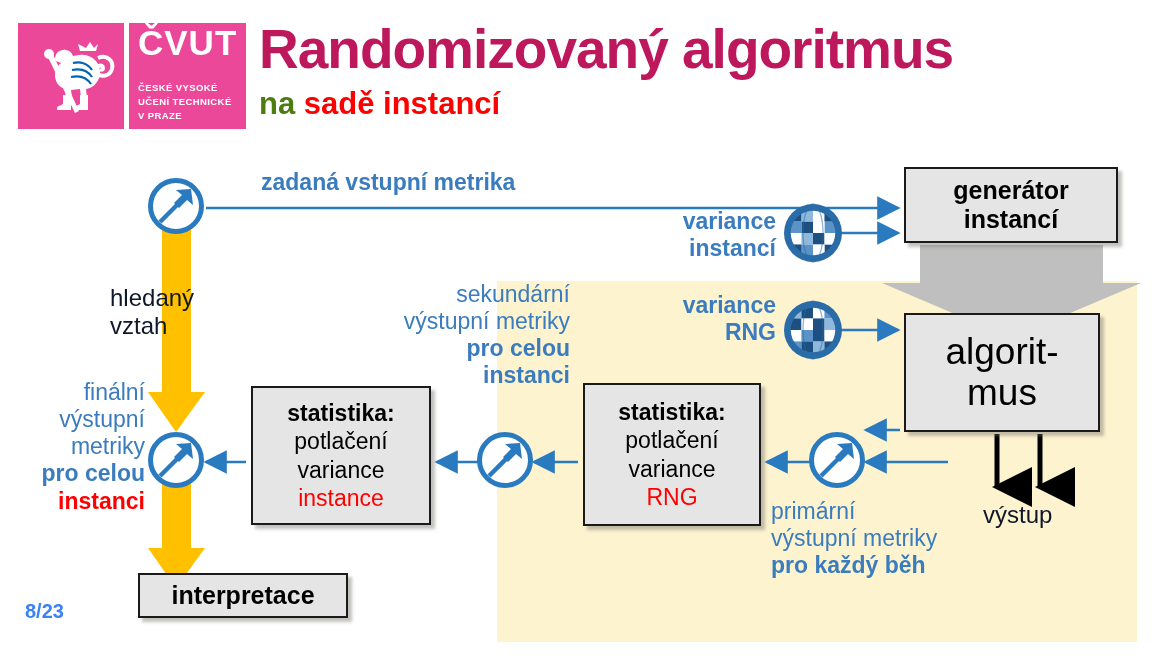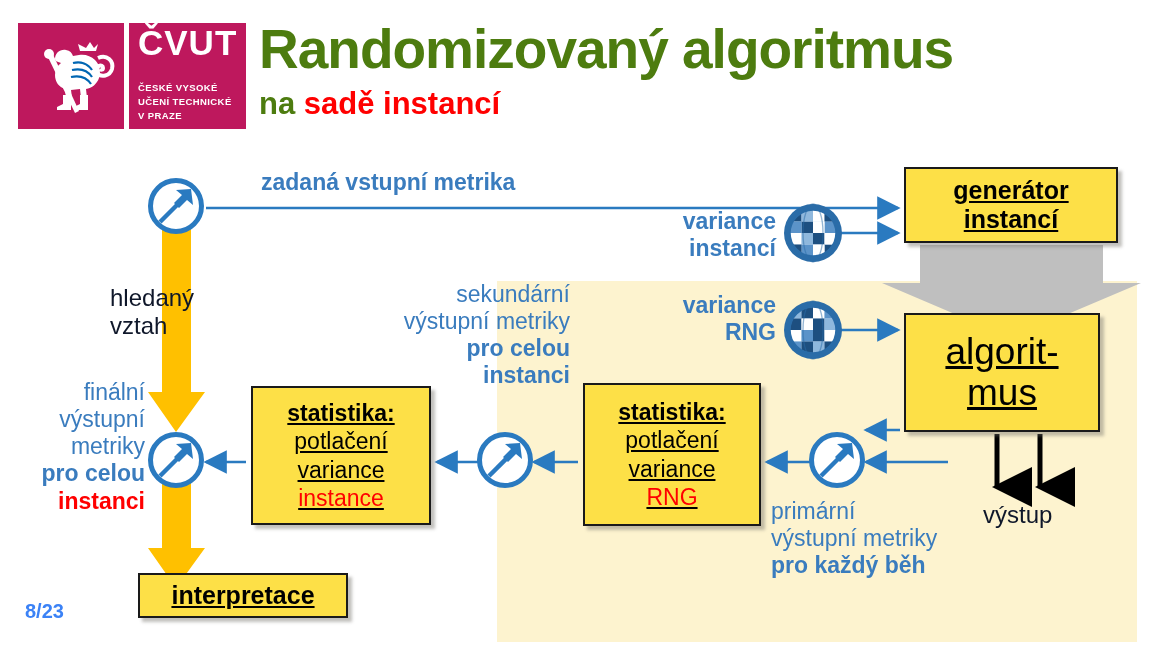--- a/index.html
+++ b/index.html
@@ -20,21 +20,21 @@
   #logo {
     position: absolute;
     left: 18px;
     top: 23px;
     width: 228px;
     height: 106px;
     display: flex;
     gap: 5px;
   }
   .logo-sq {
-    background: #be185d;
+    background: #ec4899;
     position: relative;
   }
   #logo-mark { width: 106px; height: 106px; }
   #logo-text { width: 117px; height: 106px; }
   #logo-text .cvut-abbr {
     position: absolute;
     left: 9px;
     top: 2px;
     color: #ffffff;
     font-weight: bold;
@@ -51,21 +51,21 @@
     font-size: 9.5px;
     letter-spacing: 0.4px;
     line-height: 1.45;
   }
   #logo-mark svg { position: absolute; left: 0; top: 0; }
 
   #title {
     position: absolute;
     left: 259px;
     top: 22px;
-    color: #4d7c0f;
+    color: #be185d;
     font-weight: bold;
     font-size: 55px;
     letter-spacing: -1px;
     white-space: nowrap;
     line-height: 1;
   }
   #subtitle {
     position: absolute;
     left: 259px;
     top: 88px;
@@ -83,31 +83,30 @@
     left: 497px;
     top: 281px;
     width: 640px;
     height: 361px;
     background: #fdf3cf;
   }
 
   
   .box {
     position: absolute;
-    background: #fde047;
+    background: #e5e5e5;
     border: 2px solid #1a1a1a;
     box-shadow: 4px 4px 3px rgba(120,118,110,0.45);
     display: flex;
     flex-direction: column;
     align-items: center;
     justify-content: center;
     text-align: center;
     color: #000000;
     box-sizing: border-box;
-    text-decoration: underline;
   }
   #box-generator {
     left: 904px; top: 167px; width: 214px; height: 76px;
     font-size: 25px; font-weight: bold; line-height: 1.15;
   }
   #box-algoritmus {
     left: 904px; top: 313px; width: 196px; height: 119px;
     font-size: 37px; line-height: 1.1;
   }
   #box-stat-rng {

